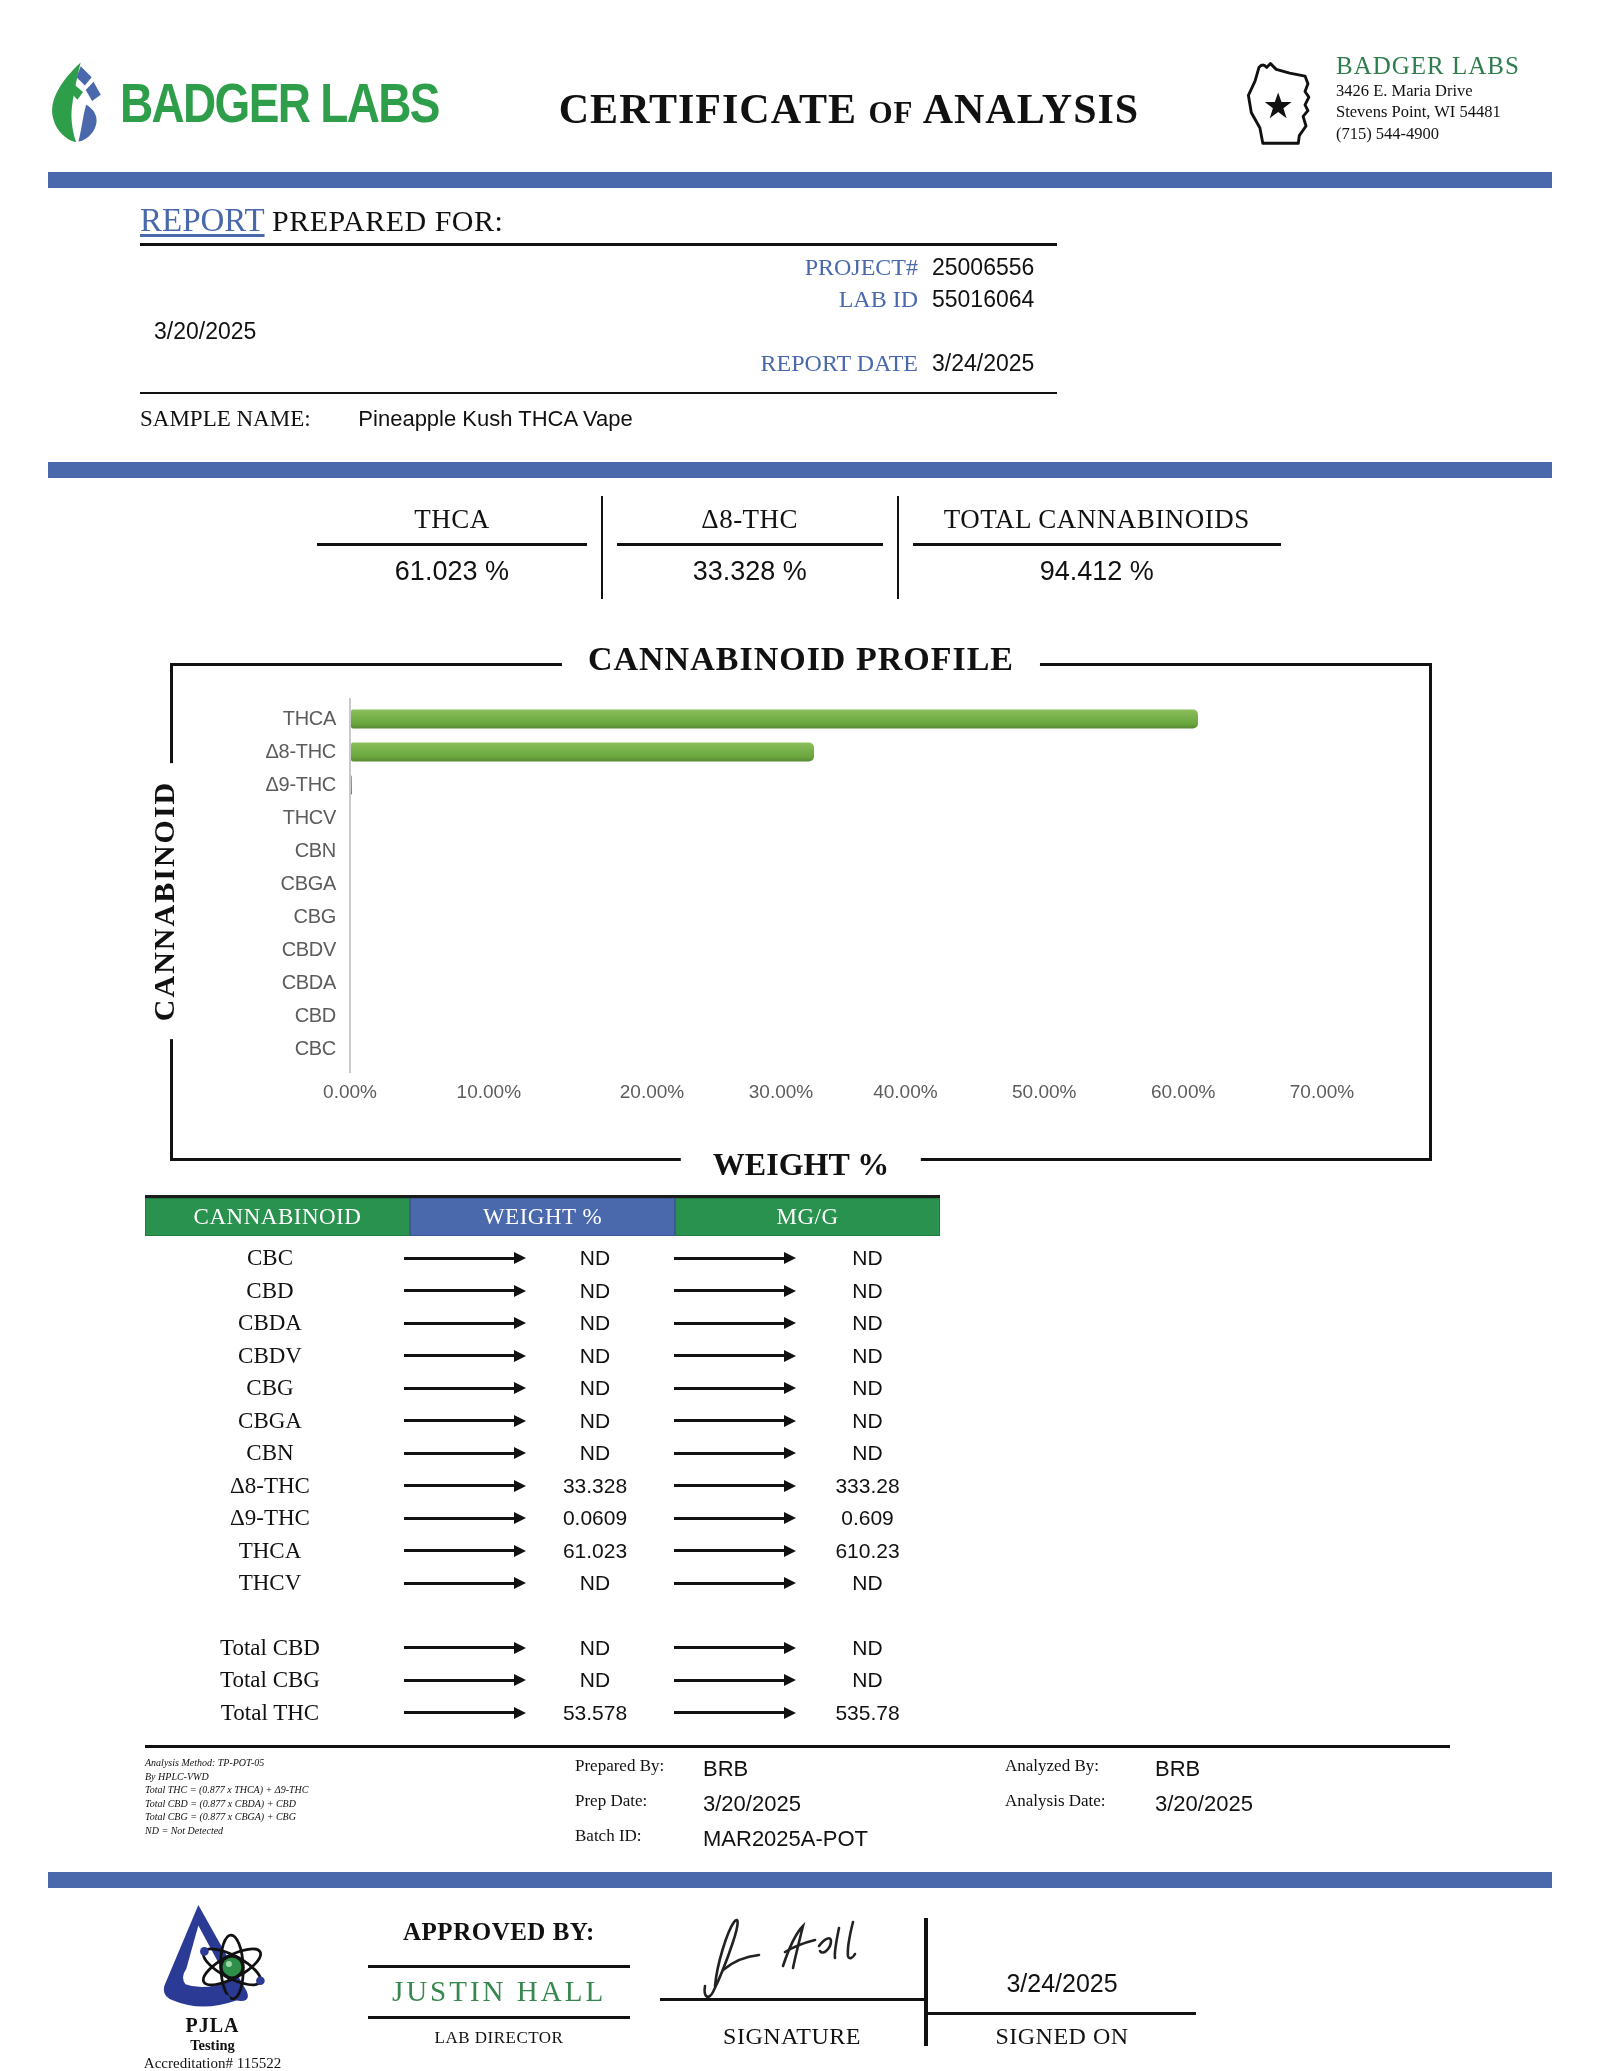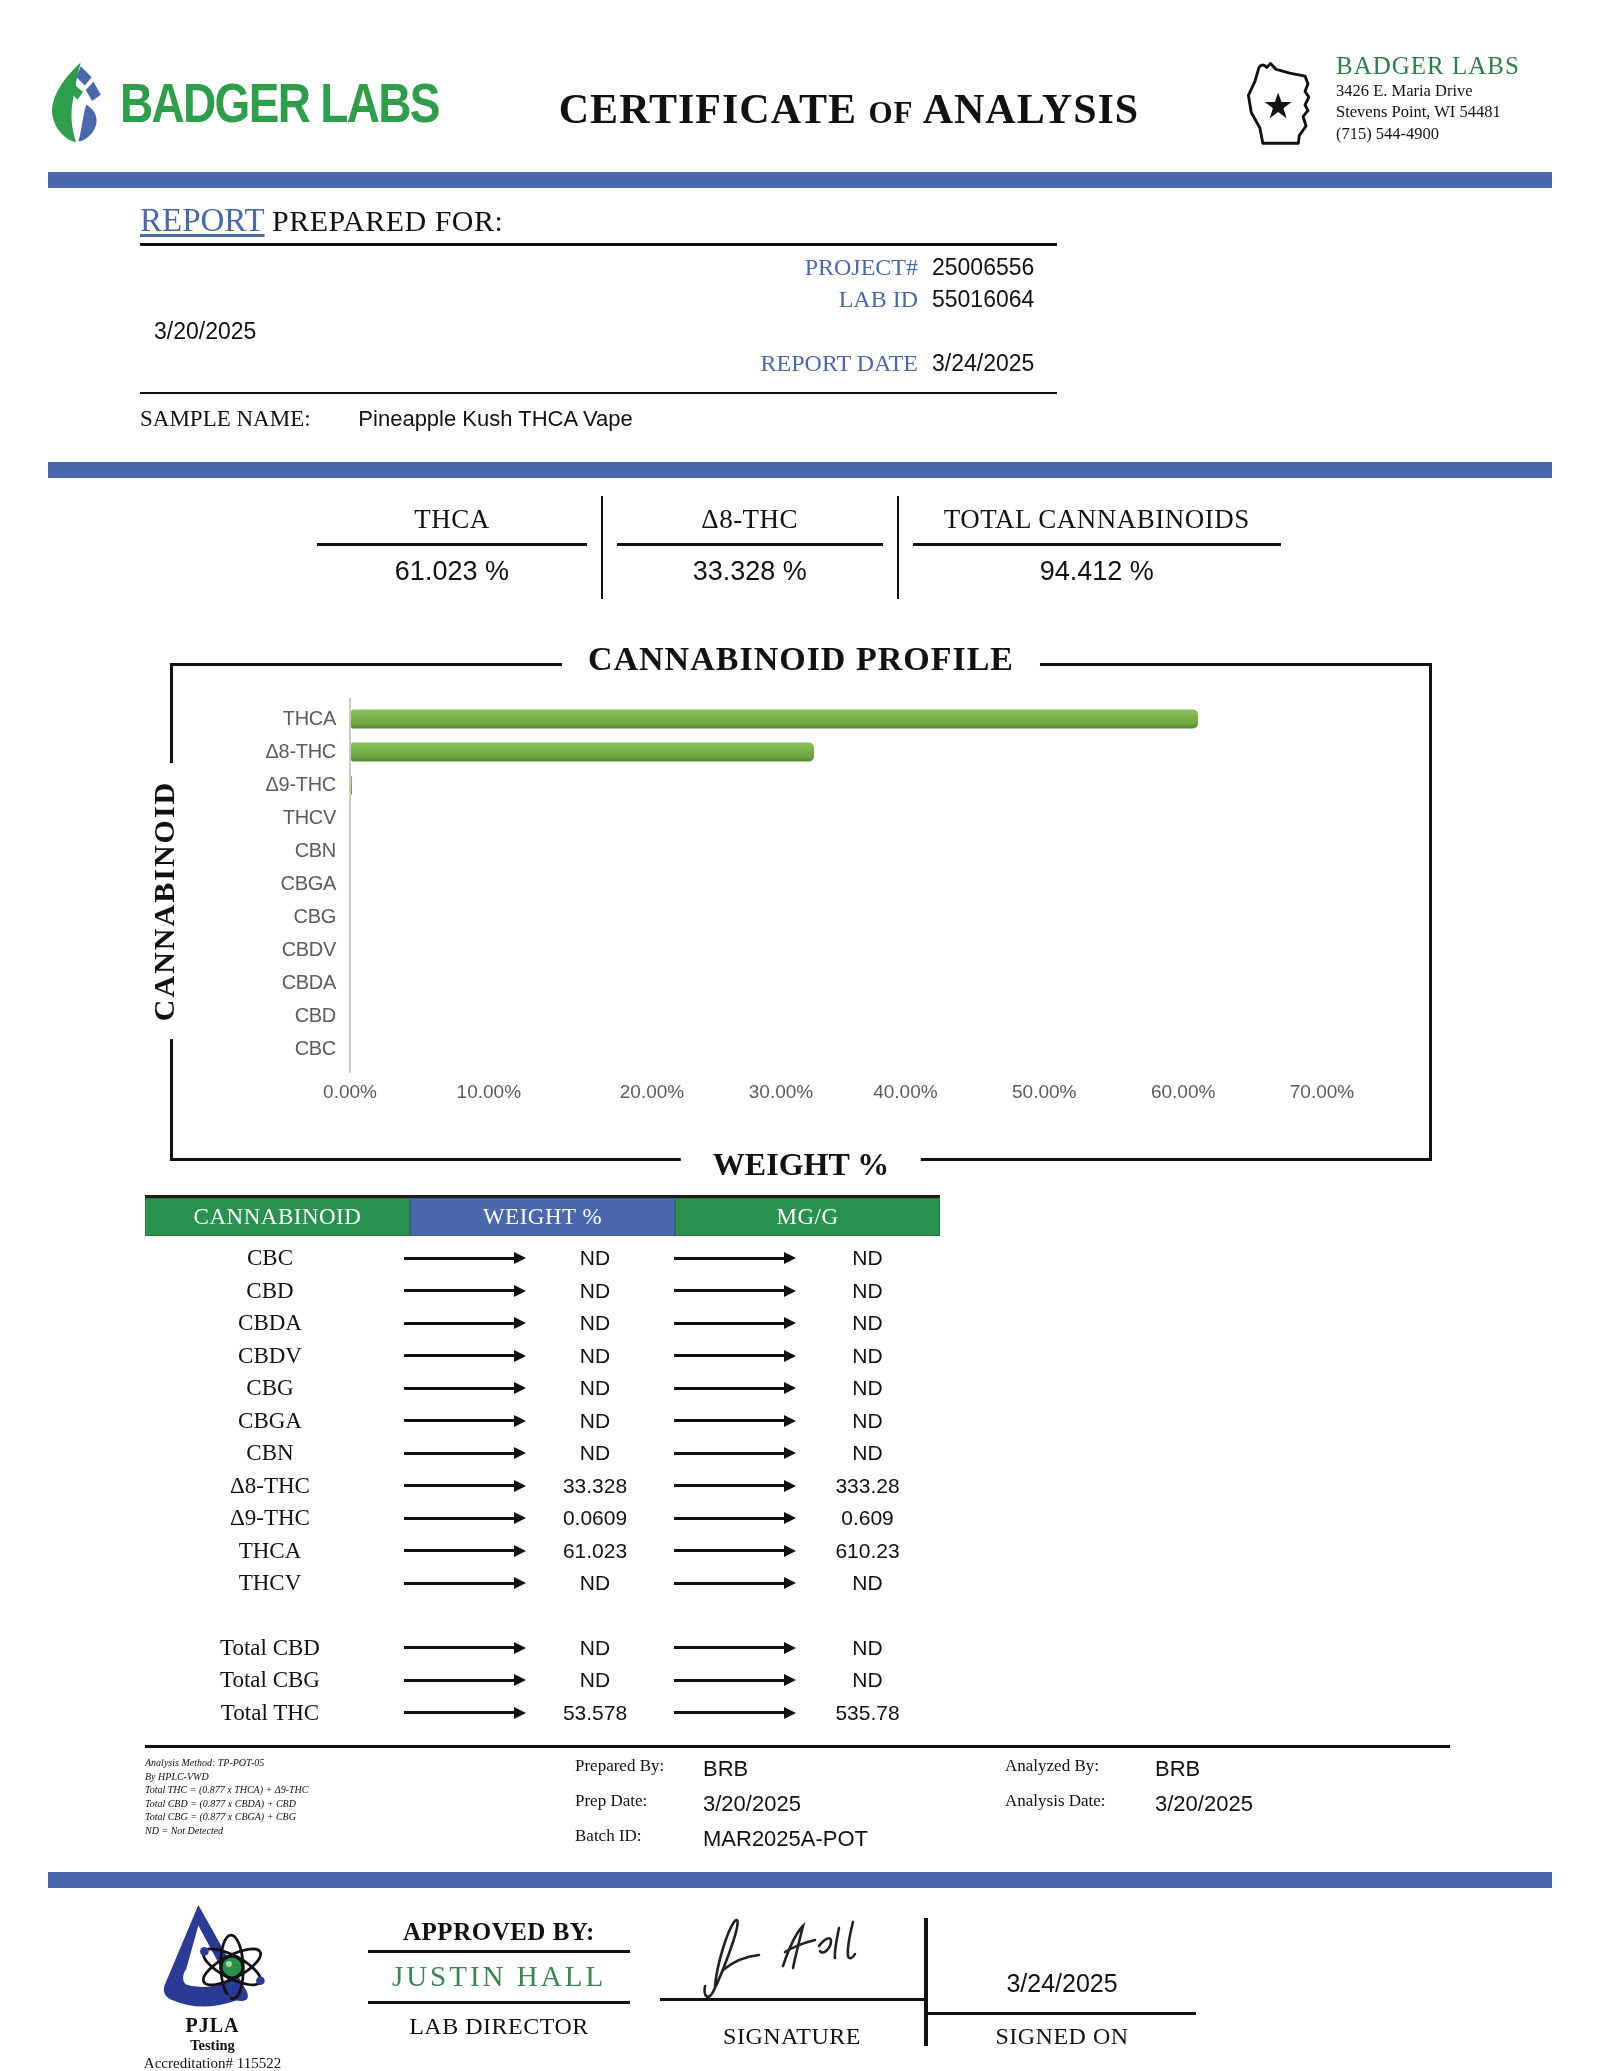--- a/index.html
+++ b/index.html
@@ -104,24 +104,24 @@
   .n-value{font-family:"Liberation Sans",sans-serif;font-size:22px;}
 
   
   .approval{display:flex;align-items:flex-start;margin-top:10px;height:168px;}
   .pjla{margin-left:95px;width:235px;text-align:center;line-height:1.15;}
   .pjla svg{width:150px;height:112px;}
   .pjla-name{font-weight:bold;font-size:20px;letter-spacing:1px;}
   .pjla-sub{font-weight:bold;font-size:14.5px;}
   .pjla-accr{font-size:15px;margin-top:1px;}
   .approved{margin-left:38px;width:262px;text-align:center;margin-top:20px;}
-  .appr-by{font-size:25px;font-weight:bold;letter-spacing:.5px;padding:0 10px 4px 10px;}
+  .appr-by{font-size:25px;font-weight:bold;letter-spacing:.5px;padding:0 10px 19px 10px;}
   .appr-rule{height:3px;background:#111;}
   .appr-name{font-size:29px;color:#37884e;letter-spacing:3px;padding:7px 0 8px 0;}
-  .appr-title{font-size:24px;letter-spacing:.5px;padding-top:9px;}
+  .appr-title{font-size:17px;letter-spacing:.5px;padding-top:9px;}
   .sigblock{margin-left:30px;margin-top:14px;display:grid;grid-template-columns:264px 4px 268px;}
   .sig-cell{grid-column:1;grid-row:1;height:86px;border-bottom:3px solid #111;
             display:flex;align-items:flex-end;justify-content:center;}
   .sig-cell svg{width:210px;height:96px;margin-bottom:-6px;}
   .vdiv{grid-column:2;grid-row:1/3;background:#111;width:4px;height:128px;margin-top:6px;}
   .date-cell{grid-column:3;grid-row:1;height:86px;border-bottom:3px solid #111;
              display:flex;align-items:flex-end;justify-content:center;
              font-family:"Liberation Sans",sans-serif;font-size:25px;padding-bottom:14px;}
   .sig-label{grid-row:2;text-align:center;font-size:24px;letter-spacing:.5px;padding-top:8px;}
   .sig-label.l1{grid-column:1;}

